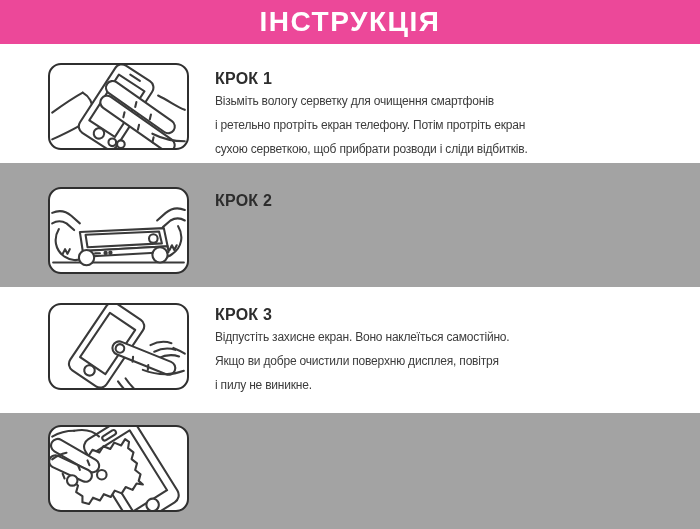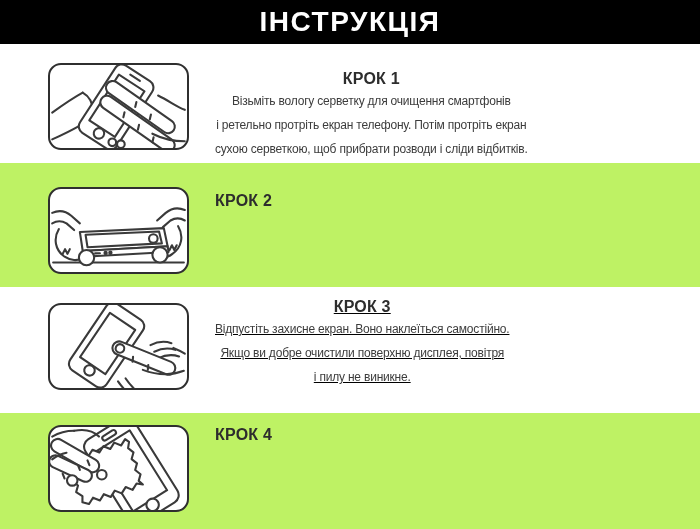--- a/index.html
+++ b/index.html
@@ -5,44 +5,44 @@
   * { box-sizing: border-box; }
   html,body { margin:0; padding:0; }
   body {
     width:700px; height:529px;
     font-family:"Liberation Sans", sans-serif;
     background:#ffffff;
     overflow:hidden;
   }
   .sheet { width:700px; height:529px; overflow:hidden; }
   .header {
-    height:44px; background:#000000;
+    height:44px; background:#ec4899;
     display:flex; align-items:center; justify-content:center;
   }
   .header-title {
     color:#ffffff; font-size:28px; font-weight:bold; letter-spacing:1.5px;
   }
-  .row { display:flex; align-items:flex-start;text-align:center; }
-  .row.gray { background:#bef264; }
+  .row { display:flex; align-items:flex-start; }
+  .row.gray { background:#a3a3a3; }
   .r1 { height:119px; } .r2 { height:124px; } .r3 { height:126px; } .r4 { height:116px; }
   .fig {
     flex:0 0 auto; margin-left:48px;
     width:141px; height:87px;
     border:2.5px solid #2f2f2f; border-radius:13px;
     background:#ffffff; overflow:hidden;
   }
   .fig svg { display:block; width:100%; height:100%; }
   .r1 .fig { margin-top:19px; }
   .r2 .fig { margin-top:24px; }
   .r3 .fig { margin-top:16px; }
   .r4 .fig { margin-top:12px; }
   .txt { margin-left:26px; padding-right:14px; }
   .r1 .txt { padding-top:25px; }
   .r2 .txt { padding-top:28px; }
-  .r3 .txt { padding-top:10px;text-decoration:underline; }
+  .r3 .txt { padding-top:18px; }
   .r4 .txt { padding-top:12px; }
   .step-title {
     font-size:16px; font-weight:bold; color:#2d2d2d;
     line-height:20px; letter-spacing:0.2px;
   }
   .step-body {
     font-size:12px; color:#3c3c3c;
     line-height:24px; letter-spacing:-0.2px;
     white-space:pre-line;
   }
@@ -173,17 +173,16 @@
           <circle cx="53" cy="50" r="5" fill="#fff"></circle>
           <circle cx="22" cy="56" r="5.5" fill="#fff"></circle>
           <path d="M28,40 l2,5 M38,35 l2,5 M12,49 l2,5"></path>
           <path d="M1,10 C8,6 16,4 24,4"></path>
           <path d="M1,34 C6,30 11,28 16,27"></path>
           <path d="M24,4 C34,2 44,4 50,10"></path>
         </g>
       </svg>
     </div>
     <div class="txt">
-      <div class="step-title">КРОК 4</div>
     </div>
   </div>
 
 </div>
 
 </body></html>

